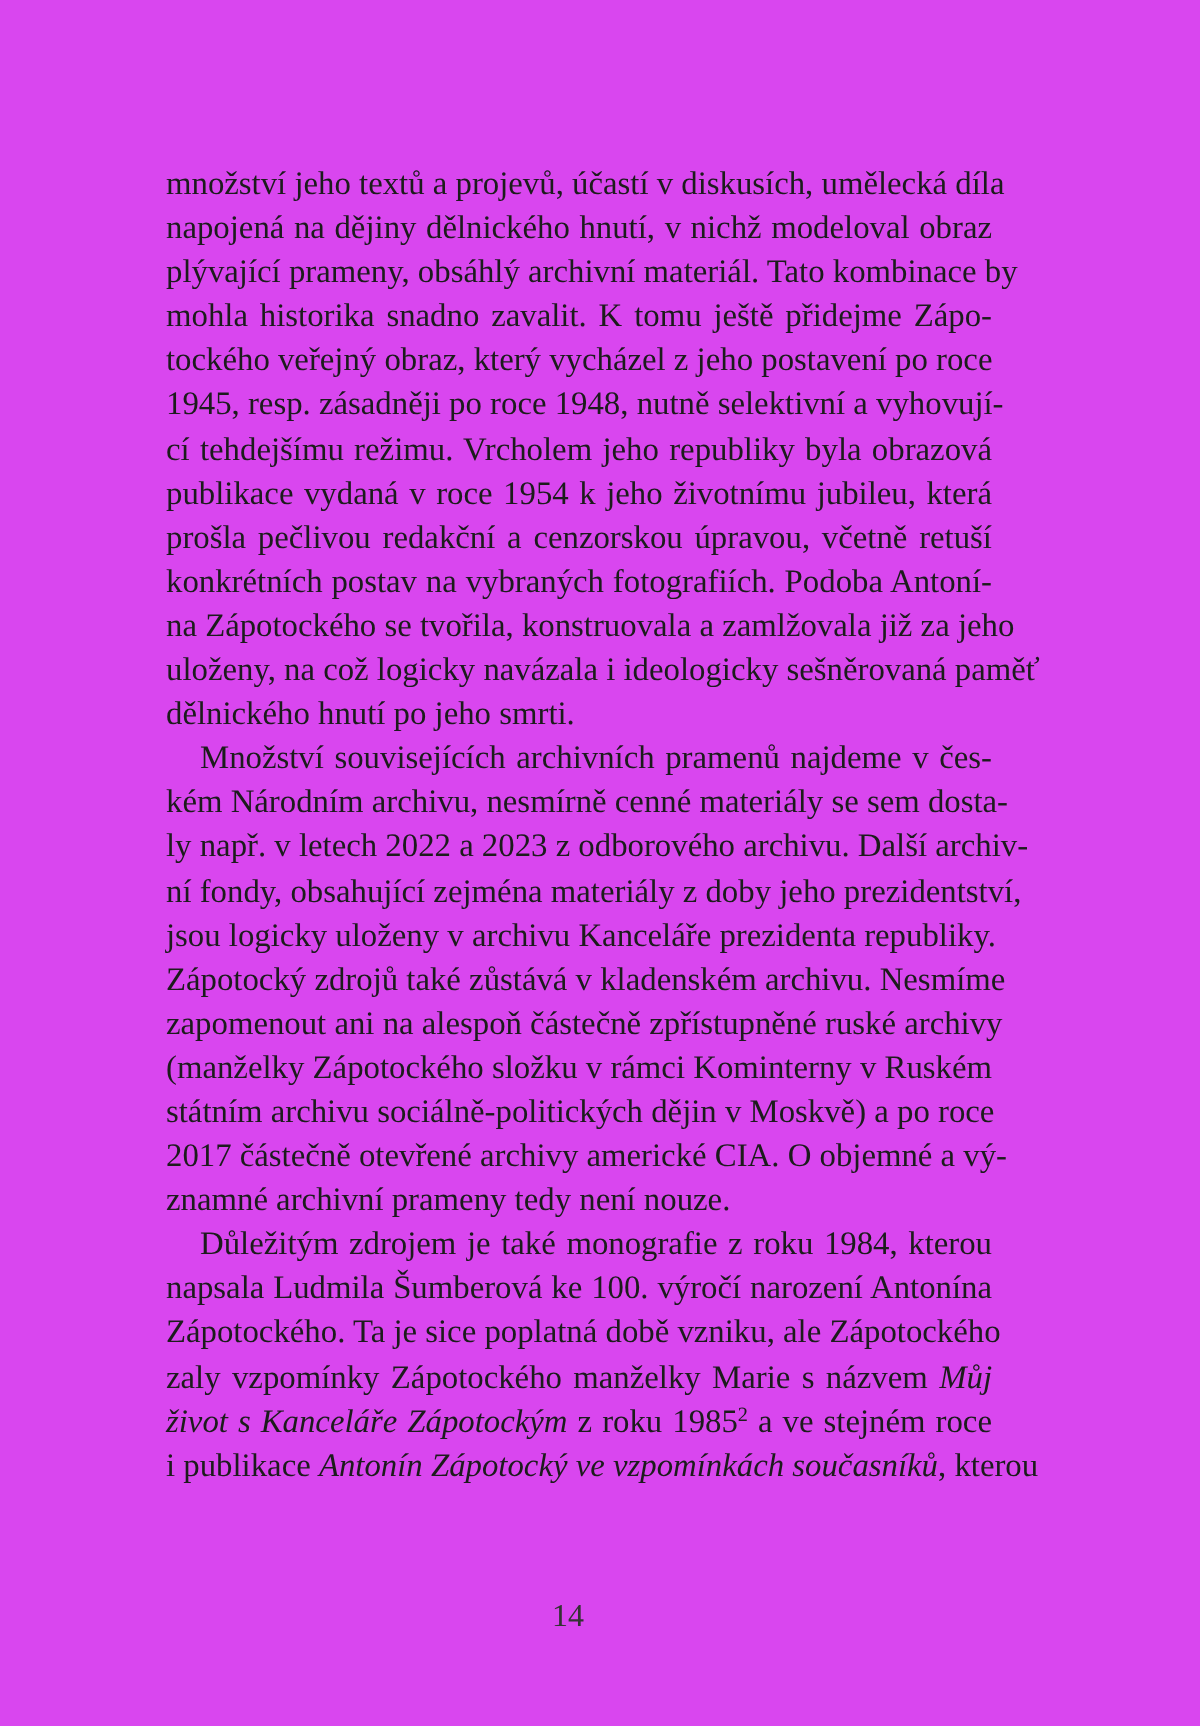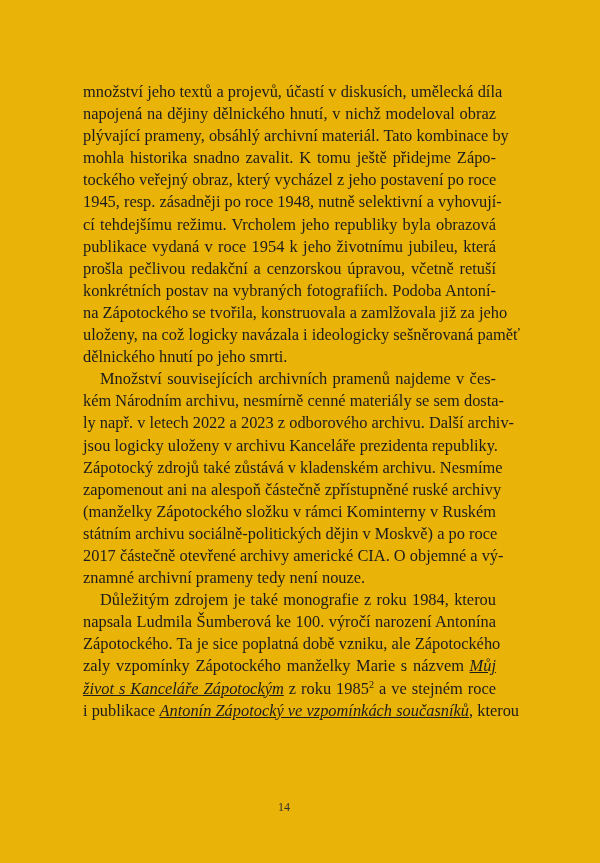--- a/index.html
+++ b/index.html
@@ -1,33 +1,33 @@
 <!DOCTYPE html>
 <html><head>
   <meta charset="utf-8">
   <style>
     html, body { margin: 0; padding: 0; background: #ffffff; }
     body { width: 600px; height: 863px; position: relative; overflow: hidden; }
-    .page { position: absolute; left: 0; top: 0; width: 600px; height: 863px; background: #eab308; }
+    .page { position: absolute; left: 0; top: 0; width: 600px; height: 863px; background: #d946ef; }
     .text-block {
       position: absolute; left: 83px; top: 81px; width: 413px;
       font-family: "Liberation Serif", "DejaVu Serif", serif;
       font-size: 16.4px; line-height: 22.1px; color: #1c1c1c;
     }
     .line {
       display: block; white-space: nowrap; text-align: justify; text-align-last: justify;
       height: 22.1px; overflow: visible;
     }
     .line.last { text-align-last: left; }
     .line.indent { padding-left: 17px; }
-    .it { font-style: italic; text-decoration: underline; }
+    .it { font-style: italic; }
     sup { font-size: 0.62em; line-height: 0; vertical-align: 0.55em; }
     .page-number {
       position: absolute; left: 0; width: 568px; top: 800px; text-align: center;
-      font-family: "Liberation Serif", "DejaVu Serif", serif; font-size: 12px; color: #333;
+      font-family: "Liberation Serif", "DejaVu Serif", serif; font-size: 16px; color: #333;
     }
   </style>
 </head>
 <body>
 
 <div class="page">
   <div class="text-block">
 
     <div>
       <span class="line">množství jeho textů a projevů, účastí v diskusích, umělecká díla</span>
@@ -42,20 +42,21 @@
       <span class="line">konkrétních postav na vybraných fotografiích. Podoba Antoní-</span>
       <span class="line">na Zápotockého se tvořila, konstruovala a zamlžovala již za jeho</span>
       <span class="line">uloženy, na což logicky navázala i ideologicky sešněrovaná paměť</span>
       <span class="line last">dělnického hnutí po jeho smrti.</span>
     </div>
 
     <div>
       <span class="line indent">Množství souvisejících archivních pramenů najdeme v čes-</span>
       <span class="line">kém Národním archivu, nesmírně cenné materiály se sem dosta-</span>
       <span class="line">ly např. v letech 2022 a 2023 z odborového archivu. Další archiv-</span>
+      <span class="line">ní fondy, obsahující zejména materiály z doby jeho prezidentství,</span>
       <span class="line">jsou logicky uloženy v archivu Kanceláře prezidenta republiky.</span>
       <span class="line">Zápotocký zdrojů také zůstává v kladenském archivu. Nesmíme</span>
       <span class="line">zapomenout ani na alespoň částečně zpřístupněné ruské archivy</span>
       <span class="line">(manželky Zápotockého složku v rámci Kominterny v Ruském</span>
       <span class="line">státním archivu sociálně-politických dějin v Moskvě) a po roce</span>
       <span class="line">2017 částečně otevřené archivy americké CIA. O objemné a vý-</span>
       <span class="line last">znamné archivní prameny tedy není nouze.</span>
     </div>
 
     <div>

